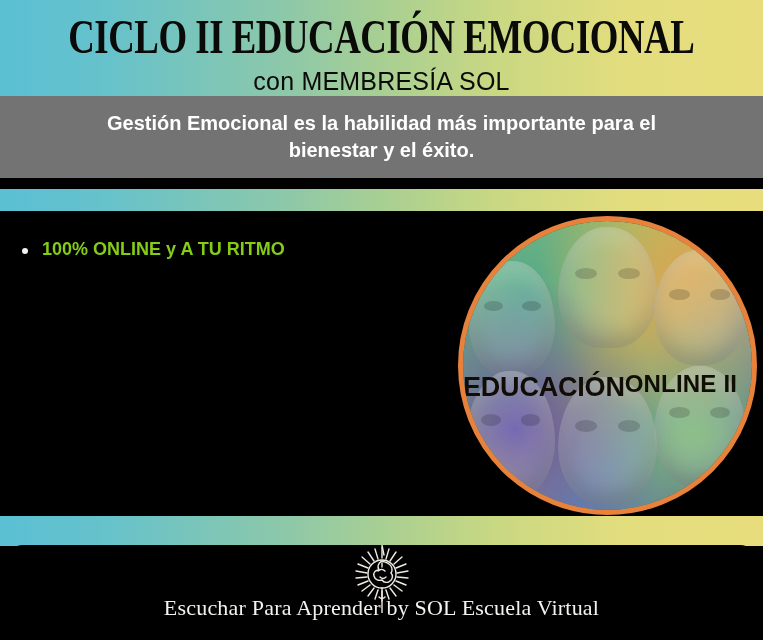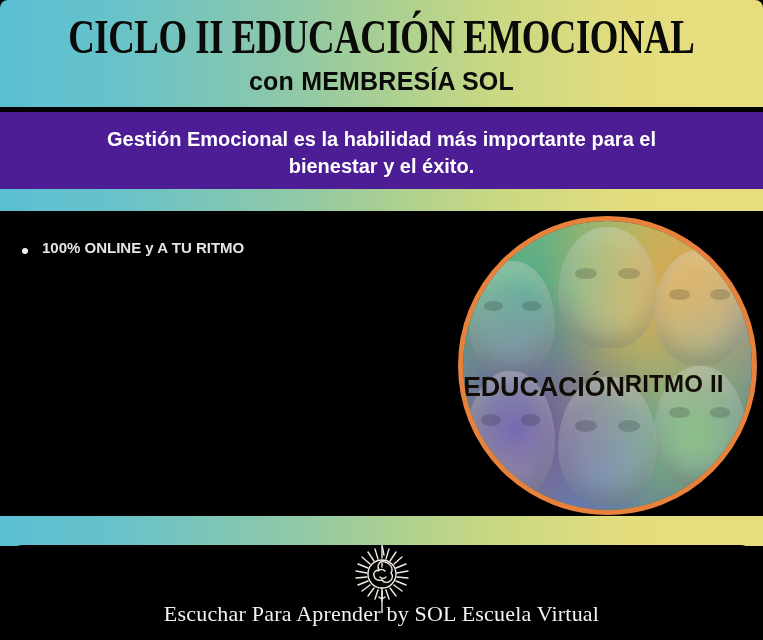--- a/index.html
+++ b/index.html
@@ -9,21 +9,20 @@
   }
   body {
     font-family: "Liberation Sans", sans-serif;
   }
   .poster {
     position: relative;
     width: 763px;
     height: 640px;
     background: #000000;
     overflow: hidden;
-    border-radius: 8px;
   }
 
   
   .band-gradient {
     position: absolute;
     left: 0;
     width: 763px;
     background: linear-gradient(90deg, #5bc0d4 0%, #66c2cb 14%, #8ec8a8 38%, #a8cf93 50%, #c9d882 65%, #e3dd7e 82%, #e8dd7d 100%);
   }
   #band-header  { top: 0px;   height: 107px; }
@@ -47,34 +46,34 @@
     line-height: 1.05;
     letter-spacing: -0.5px;
     color: #0a0a08;
     white-space: nowrap;
     transform: scaleX(0.92) scaleY(1.22);
     transform-origin: center center;
     margin-top: 4px;
   }
   .title-sub {
     font-family: "Liberation Sans", sans-serif;
-    font-weight: 700;
+    font-weight: 400;
     font-size: 25px;
     color: #0a0a08;
     letter-spacing: 0.2px;
     white-space: nowrap;
     margin-top: 9px;
   }
 
   
   .statement {
     position: absolute;
-    top: 112px; left: 0;
+    top: 96px; left: 0;
     width: 763px; height: 82px;
-    background: #4c1d95;
+    background: #737373;
     display: flex;
     align-items: center;
     justify-content: center;
     text-align: center;
   }
   .statement-text {
     color: #ffffff;
     font-family: "Liberation Sans", sans-serif;
     font-weight: 700;
     font-size: 20px;
@@ -92,24 +91,24 @@
   .bullets {
     position: absolute;
     top: 28px; left: 16px;
     width: 440px;
     list-style: none;
     margin: 0;
     padding: 0;
   }
   .bullets li {
     position: relative;
-    color: #e5e5e5;
+    color: #84cc16;
     font-family: "Liberation Sans", sans-serif;
     font-weight: 700;
-    font-size: 15px;
+    font-size: 18px;
     padding-left: 26px;
     margin-bottom: 42px;
     white-space: nowrap;
   }
   .bullets li:last-child { margin-bottom: 0; }
   .bullets li .dot {
     position: absolute;
     left: 6px;
     top: 9px;
     width: 6px;
@@ -206,21 +205,21 @@
     position: absolute;
     left: 50%;
     top: -4px;
     transform: translateX(-50%);
     width: 90px;
     height: 72px;
   }
   .footer-caption {
     position: absolute;
     left: 0; right: 0;
-    top: 56px;
+    top: 50px;
     text-align: center;
     color: #f4f2ee;
     font-family: "Liberation Serif", serif;
     font-size: 22px;
     letter-spacing: 0.2px;
   }
 </style>
 </head>
 <body>
 
@@ -255,21 +254,21 @@
         <div class="face f3"></div>
         <div class="face f4"></div>
         <div class="face f5"></div>
         <div class="face f6"></div>
       </div>
       <div class="emblem-text">
         <div class="emblem-title">
           <div>EDUCACIÓN</div>
         </div>
         <div class="emblem-sub">
-          <div>RITMO II</div>
+          <div>ONLINE II</div>
         </div>
       </div>
     </div>
 
   </div>
 
   <div class="band-gradient" id="band-bottom"></div>
 
   <div class="footer">
     <svg class="footer-logo" viewBox="0 0 90 72">

